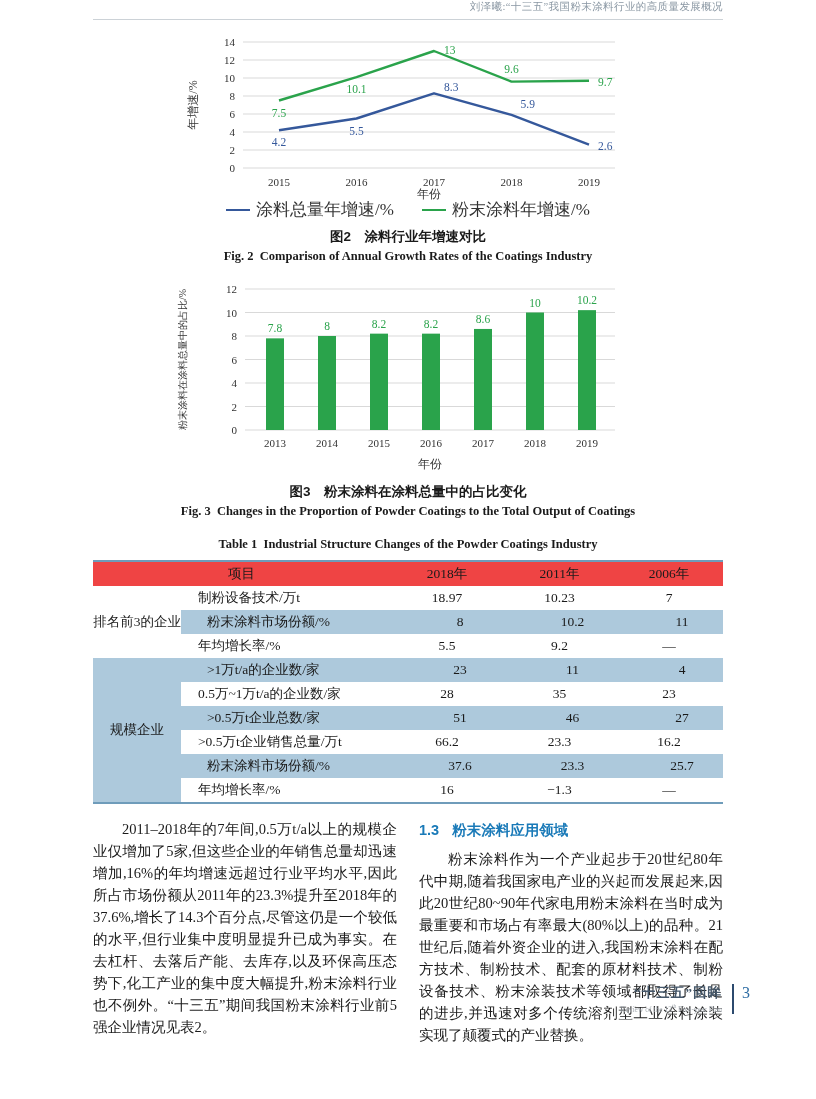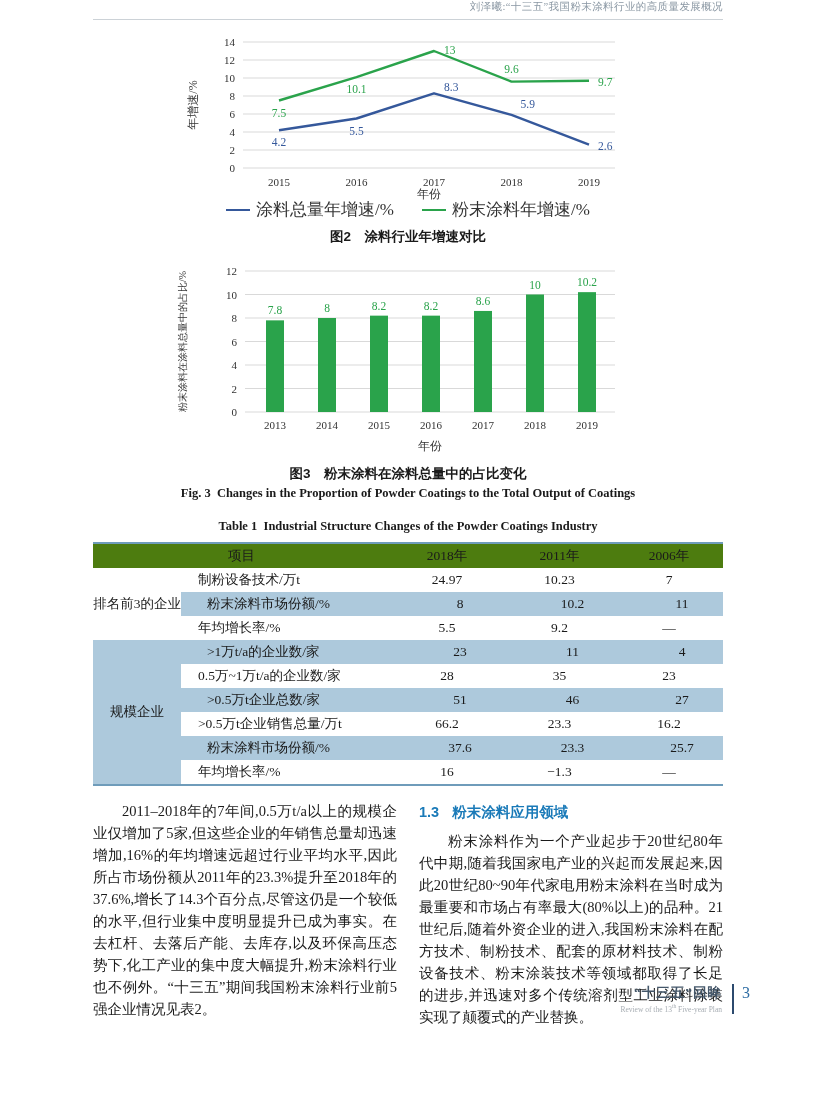--- a/index.html
+++ b/index.html
@@ -18,21 +18,21 @@
   .cap-en{font-weight:700;font-size:12.5px;margin-top:3px;white-space:pre-wrap;}
   svg text{font-family:"Liberation Serif","DejaVu Serif",serif;}
   .tick{font-size:11px;fill:#333;}
   .dlabel{font-size:11.5px;font-weight:400;}
   .axis-label{font-size:12px;fill:#333;}
   .ylabel-long{font-size:10px;fill:#333;}
   .table-block{margin-top:18px;text-align:center;}
   table.tbl{width:630px;border-collapse:collapse;margin-top:8px;
             border-top:2px solid #6f9cba;border-bottom:2px solid #6f9cba;font-size:13.5px;}
   .tbl th,.tbl td{padding:3px 0;font-weight:400;}
-  .tbl thead tr{background:#4d7c0f;}
+  .tbl thead tr{background:#ef4444;}
   .tbl tr.shade td.item,.tbl tr.shade td.num{background:#adc9dc;padding-left:26px;}
   .tbl td.group{text-align:center;vertical-align:middle;background:#fff;}
   .tbl td.group.shade-group{background:#adc9dc;}
   .tbl td.item{text-align:left;padding-left:17px;}
   .tbl th{text-align:center;}
   .tbl .num{text-align:center;}
   .columns{display:flex;gap:22px;margin-top:14px;}
   .col{width:304px;font-size:14.5px;line-height:1.52;text-align:justify;}
   .col p{margin:0;text-indent:2em;}
   .section-head{font-family:"Liberation Sans","DejaVu Sans",sans-serif;font-weight:700;
@@ -103,20 +103,21 @@
         <span class="legend-item">
           <span class="legend-marker" id="legend-m0" style="border-top-color: rgb(53, 88, 155);"></span>
           <span>涂料总量年增速/%</span>
         </span>
         <span class="legend-item">
           <span class="legend-marker" id="legend-m1" style="border-top-color: rgb(42, 163, 75);"></span>
           <span>粉末涂料年增速/%</span>
         </span>
       </div>
       <div class="cap-zh">图2　涂料行业年增速对比</div>
+      <div class="cap-en">Fig. 2  Comparison of Annual Growth Rates of the Coatings Industry</div>
     </figure>
 
     <figure class="fig-wrap">
       <div id="fig3"><svg viewBox="0 0 470 198" width="470" height="198">
             <line x1="72" y1="156" x2="442" y2="156" stroke="#d9d9d9" stroke-width="1"></line>
             <text x="64" y="160" text-anchor="end" class="tick">0</text>
             <line x1="72" y1="132.5" x2="442" y2="132.5" stroke="#d9d9d9" stroke-width="1"></line>
             <text x="64" y="136.5" text-anchor="end" class="tick">2</text>
             <line x1="72" y1="109" x2="442" y2="109" stroke="#d9d9d9" stroke-width="1"></line>
             <text x="64" y="113" text-anchor="end" class="tick">4</text>
@@ -171,21 +172,21 @@
             <th colspan="2">项目</th>
             <th>2018年</th>
             <th>2011年</th>
             <th>2006年</th>
           </tr>
         </thead>
         <tbody id="tbl-body">
             <tr>
               <td class="group" rowspan="3">排名前3的企业</td>
               <td class="item">制粉设备技术/万t</td>
-              <td class="num">24.97</td>
+              <td class="num">18.97</td>
               <td class="num">10.23</td>
               <td class="num">7</td>
             </tr>
             <tr class="shade">
               <td class="item">粉末涂料市场份额/%</td>
               <td class="num">8</td>
               <td class="num">10.2</td>
               <td class="num">11</td>
             </tr>
             <tr>

